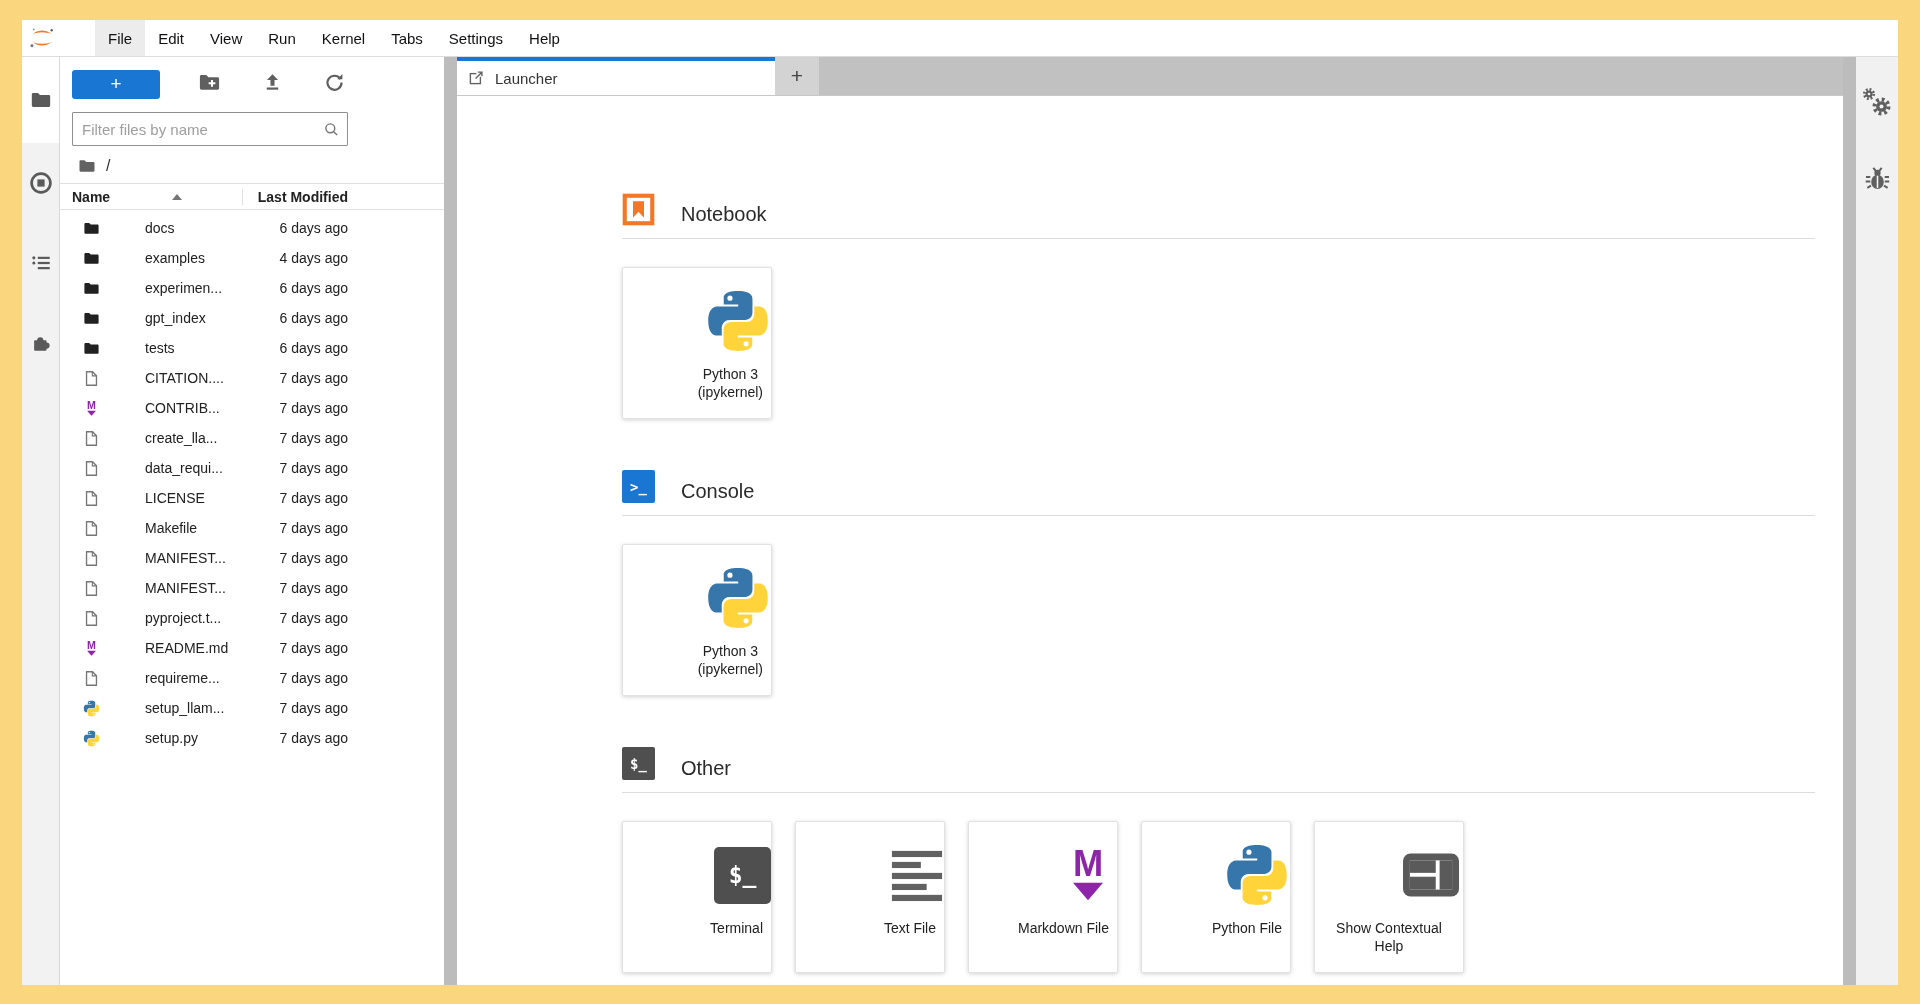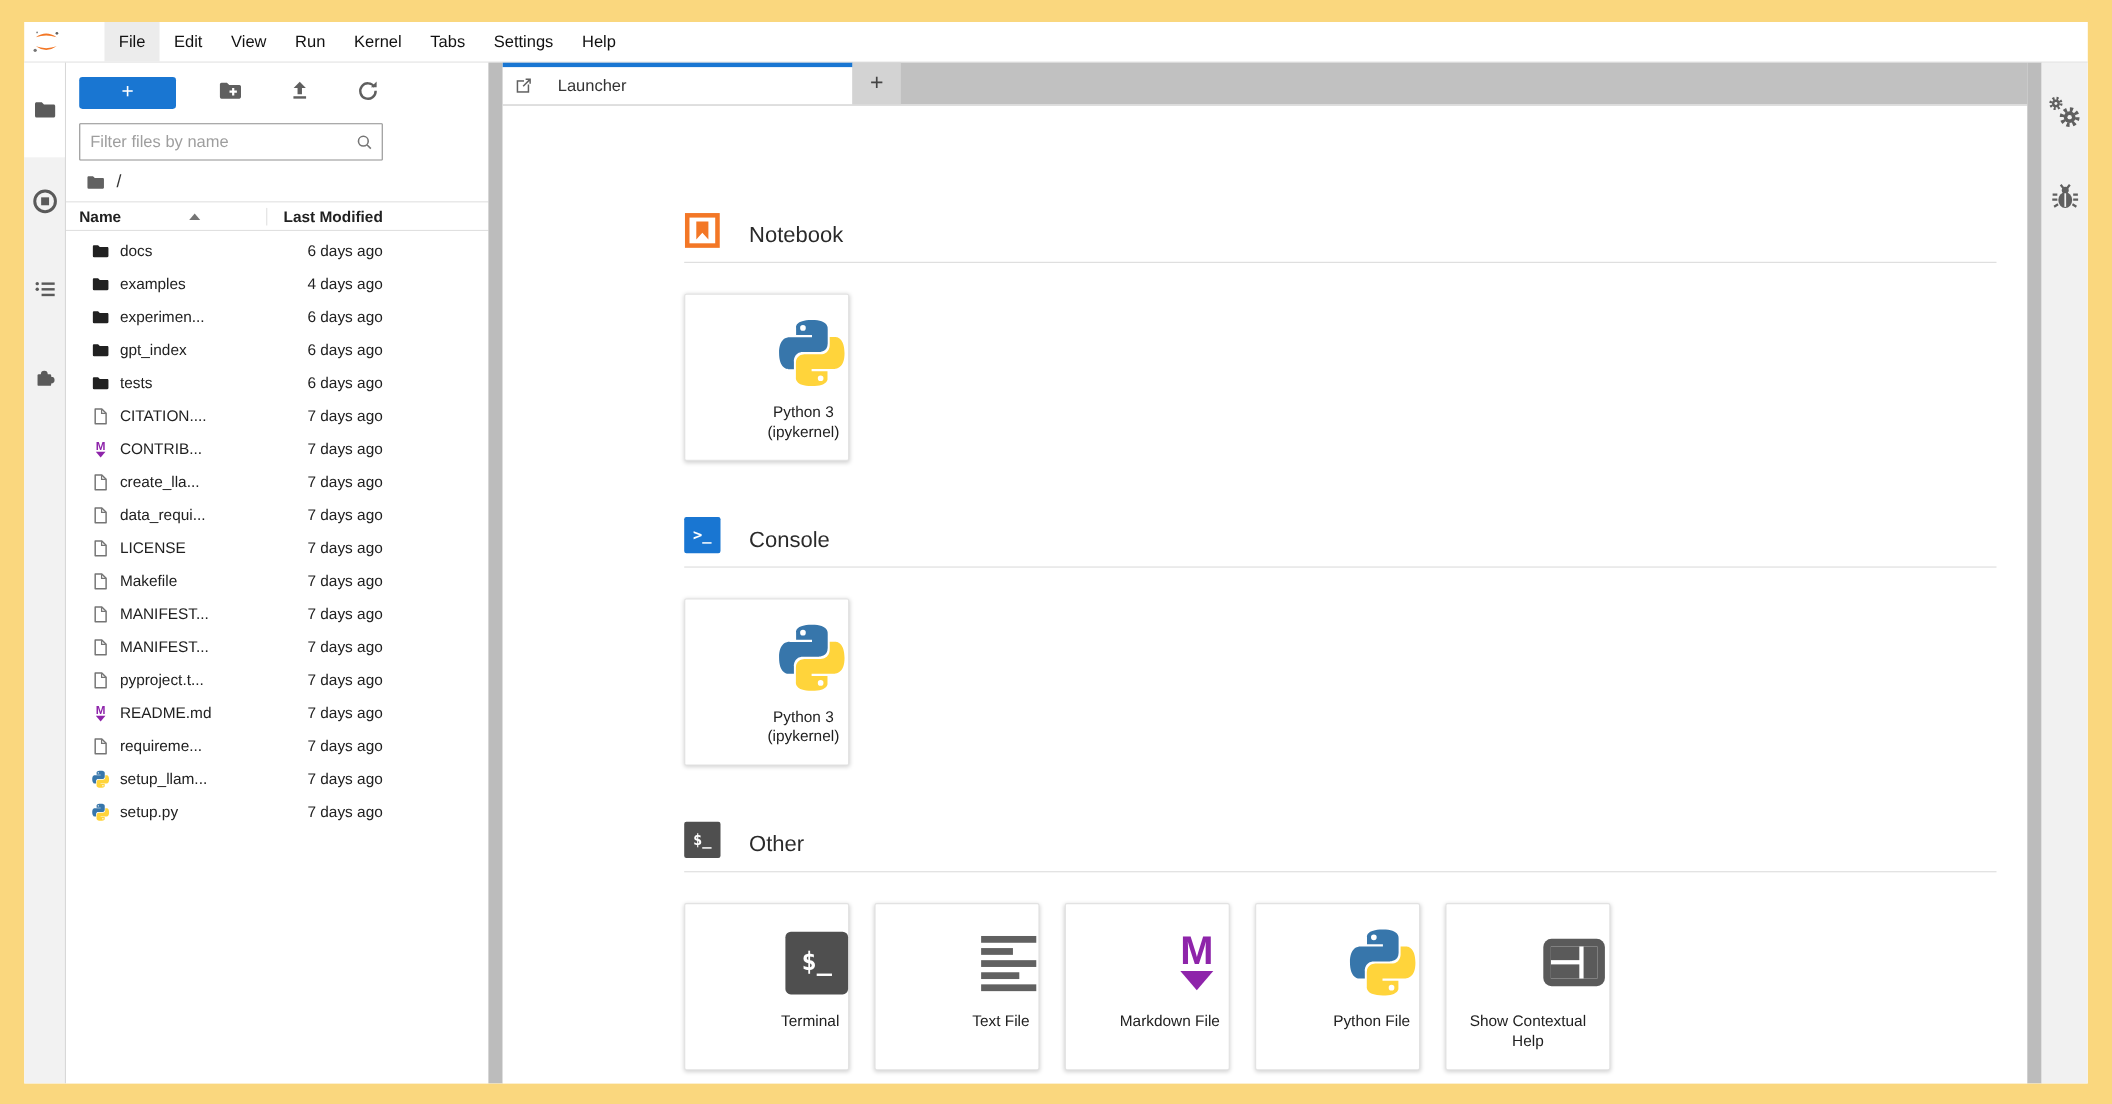--- a/index.html
+++ b/index.html
@@ -34,31 +34,31 @@
   .fb-filter input { flex:1; border:none; outline:none; font-size:15px; font-family:"Liberation Sans",sans-serif; color:#0f766e; min-width:0; }
   .fb-filter input::placeholder { color:#9e9e9e; }
   .fb-filter svg { width:19px; height:19px; color:#757575; flex:0 0 auto; }
   .fb-crumb { margin:11px 0 8px 18px; display:flex; align-items:center; gap:10px; font-size:16px; color:#333; }
   .fb-crumb svg { width:18px; height:18px; color:#616161; }
   .fb-header { border-top:1px solid #e0e0e0; border-bottom:1px solid #e0e0e0; height:27px; display:flex; align-items:center; font-size:14px; font-weight:bold; color:#212121; }
   .fh-name { width:182px; padding-left:12px; display:flex; align-items:center; }
   .caret-up { width:0; height:0; border-left:5px solid transparent; border-right:5px solid transparent; border-bottom:6px solid #757575; margin-left:62px; }
   .fh-mod { flex:1; border-left:1px solid #e0e0e0; text-align:right; padding-right:96px; }
   .fb-list { flex:1; overflow:hidden; padding-top:3px; }
-  .fb-row { height:30px; display:flex; align-items:center; padding-left:22px; font-size:14px; color:#212121; cursor:default; }
+  .fb-row { height:30px; display:flex; align-items:center; padding-left:22px; font-size:14px; color:#212121; cursor:default;gap:36px; }
   .fb-row-icon { width:18px; height:18px; margin-right:9px; flex:0 0 auto; display:flex; align-items:center; justify-content:center; }
   .fb-row-icon .ic { width:17px; height:17px; }
   .fb-row-date { margin-left:auto; padding-right:96px; }
 
   .splitter { width:13px; background:#bcbcbc; flex:0 0 auto; cursor:col-resize; }
 
   
   .main { flex:1; display:flex; flex-direction:column; min-width:0; }
   .tabbar { height:38px; background:#c1c1c1; display:flex; flex:0 0 auto; }
-  .tab { width:318px; background:#fff; border-top:4px solid #1976d2; display:flex; align-items:center; gap:23px; padding-left:11px; font-size:15px; color:#333; }
+  .tab { width:318px; background:#fff; border-top:4px solid #1976d2; display:flex; align-items:center; gap:11px; padding-left:11px; font-size:15px; color:#333; }
   .tab svg { width:16px; height:16px; color:#616161; }
   .tab-plus { width:44px; background:#d3d3d3; display:flex; align-items:center; justify-content:center; font-size:21px; color:#444; cursor:pointer; }
   .content { flex:1; background:#fff; border-top:1px solid #c8c8c8; overflow:hidden; padding:96px 28px 0 165px; }
 
   .lc-head { display:flex; align-items:flex-end; gap:26px; height:34px; }
   .lc-head-icon { width:33px; height:33px; display:flex; align-items:center; justify-content:center; }
   .lc-head-icon .ic-nb { width:33px; height:33px; }
   .lc-title { font-size:20px; color:#2a2a2a; }
   .lc-rule { border-bottom:1px solid #dcdcdc; margin-top:12px; }
   .lc-cards { display:flex; gap:23px; margin-top:28px; }

